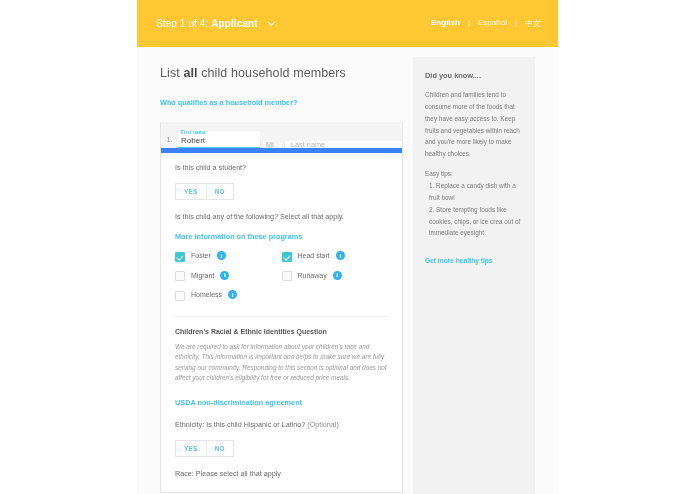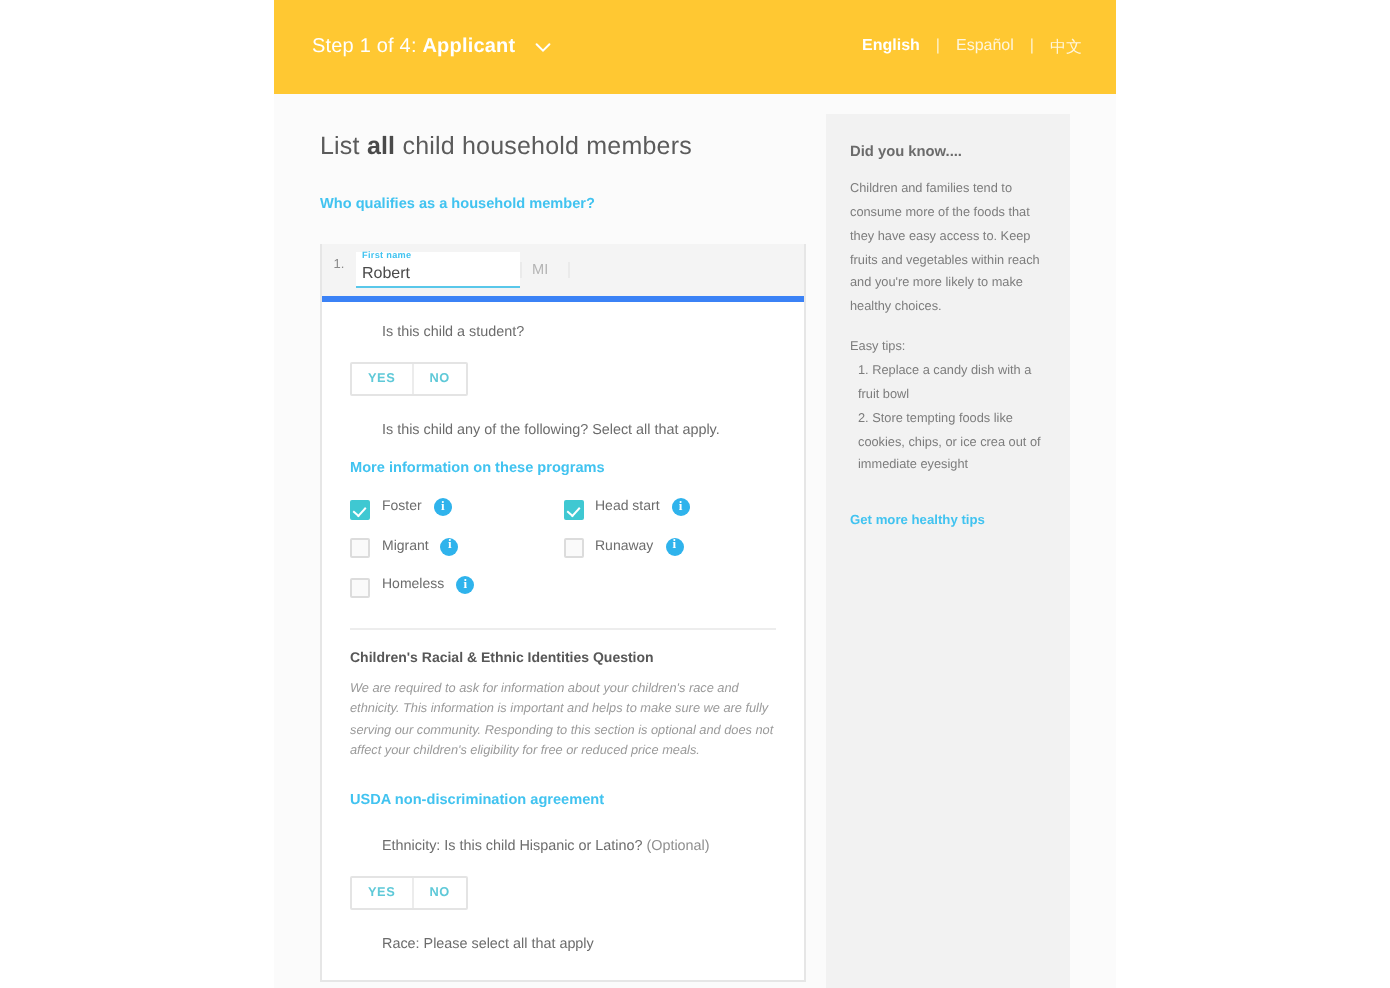--- a/index.html
+++ b/index.html
@@ -114,24 +114,24 @@
     margin-top: 13px;
     width: 243px;
     background: #ffffff;
     border: 1px solid #e6e6e6;
     border-top: none;
     box-sizing: border-box;
     padding-bottom: 6px;
   }
   .name-row {
     display: flex;
-    align-items: center;
+    align-items: flex-end;
     background: #f4f4f4;
     height: 26px;
-    border-bottom: 3px solid #3b82f6;
+    border-bottom: 5px solid #3b82f6;
   }
   .idx {
     width: 17px;
     display: flex;
     align-items: flex-end;
     justify-content: center;
     padding-bottom: 5px;
     font-size: 6.5px;
     color: #8a8a8a;
     box-sizing: border-box;
@@ -179,21 +179,21 @@
     font-size: 7.3px;
     color: #b4b4b4;
     line-height: 1;
   }
 
   .card-inner { padding: 10px 14px 0 14px; }
 
   .q-label {
     font-size: 7.2px;
     color: #6c6c6c;
-    margin: 0 0 7px 16px;
+    margin: 0 0 7px 0;
     line-height: 1.35;
   }
   .q-label.tight { margin-bottom: 4px; }
 
   
   .yesno {
     display: inline-flex;
     border: 1px solid #e4e4e4;
     border-radius: 1px;
     overflow: hidden;
@@ -367,20 +367,23 @@
       <div class="card">
 
         <div class="name-row">
           <div class="idx">1.</div>
           <div class="fld first">
             <div class="fld-label">First name</div>
             <div class="fld-value">Robert</div>
           </div>
           <div class="fld mi">
             <div class="fld-ph">MI</div>
+          </div>
+          <div class="fld last">
+            <div class="fld-ph">Last name</div>
           </div>
         </div>
 
         <div class="card-inner">
 
           <p class="q-label">Is this child a student?</p>
           <div class="yesno">
             <div>YES</div>
             <div>NO</div>
           </div>

